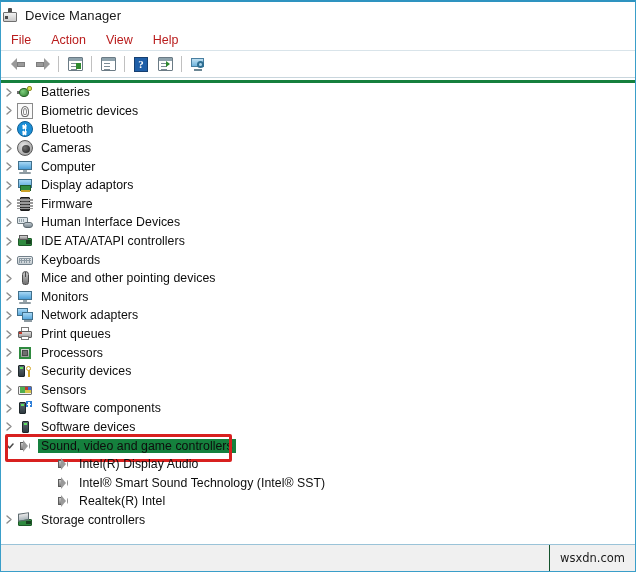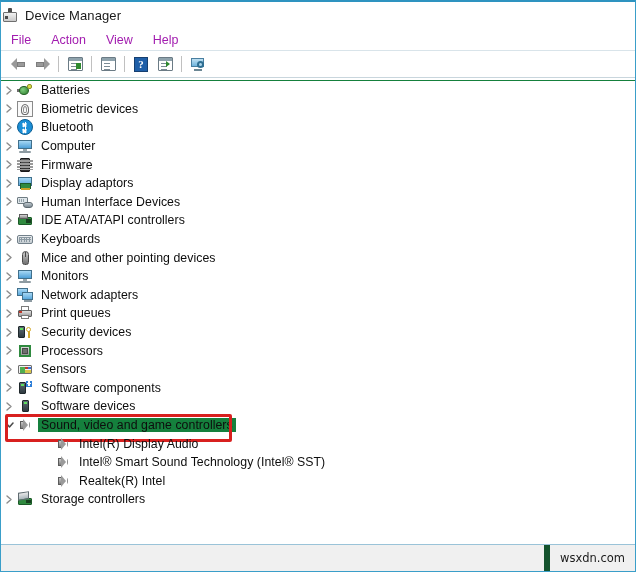--- a/index.html
+++ b/index.html
@@ -64,21 +64,21 @@
   .menubar {
     height: 22px;
     display: flex;
     align-items: center;
     padding-left: 10px;
     background: #ffffff;
     border-bottom: 1px solid #d9e4ea;
   }
   .menu-item {
     font-size: 12.5px;
-    color: #a21caf;
+    color: #b91c1c;
     padding: 2px 11px 2px 0;
     margin-right: 9px;
     cursor: default;
     white-space: nowrap;
   }
 
   
   .toolbar {
     height: 27px;
     display: flex;
@@ -201,21 +201,21 @@
   }
 
   
   .tree-pane {
     position: absolute;
     left: 0;
     top: 78px;
     right: 0;
     bottom: 27px;
     background: #ffffff;
-    border-top: 1px solid #15803d;
+    border-top: 3px solid #15803d;
     overflow: hidden;
   }
 
   .tree-row {
     position: relative;
     height: 18.6px;
     display: flex;
     align-items: center;
     white-space: nowrap;
     cursor: default;
@@ -271,21 +271,21 @@
     left: 0; right: 0; bottom: 0;
     height: 27px;
     background: #f0f0f0;
     border-top: 1px solid #9ac3d8;
     display: flex;
     align-items: stretch;
     justify-content: flex-end;
   }
   .status-left { flex: 1 1 auto; }
   .status-cell {
-    border-left: 6px solid #14532d;
+    border-left: 1px solid #14532d;
     padding: 8px 10px;
     display: flex;
     align-items: center;
     font-size: 11.5px;
     color: #1a1a1a;
     font-family: "DejaVu Sans", sans-serif;
   }
 
   
   .i-battery .b1 { position:absolute; left:2px; top:4px; width:10px; height:9px;
@@ -523,51 +523,62 @@
           <div class="d4"></div>
         </div>
         <span class="row-label">Bluetooth</span>
       </div>
       <div class="tree-row">
         <div class="chev">
           <svg width="8" height="9" viewBox="0 0 8 9">
             <path d="M2 1 L6 4.5 L2 8" fill="none" stroke="#8b8b8b" stroke-width="1.4" stroke-linecap="round" stroke-linejoin="round"></path>
           </svg>
         </div>
+        <div class="dev-icon i-camera">
+          <div class="lens"></div>
+        </div>
+        <span class="row-label">Cameras</span>
+      </div>
+      <div class="tree-row">
+        <div class="chev">
+          <svg width="8" height="9" viewBox="0 0 8 9">
+            <path d="M2 1 L6 4.5 L2 8" fill="none" stroke="#8b8b8b" stroke-width="1.4" stroke-linecap="round" stroke-linejoin="round"></path>
+          </svg>
+        </div>
         <div class="dev-icon i-monitor">
           <div class="scr"></div>
           <div class="neck"></div>
           <div class="base"></div>
         </div>
         <span class="row-label">Computer</span>
       </div>
       <div class="tree-row">
         <div class="chev">
           <svg width="8" height="9" viewBox="0 0 8 9">
             <path d="M2 1 L6 4.5 L2 8" fill="none" stroke="#8b8b8b" stroke-width="1.4" stroke-linecap="round" stroke-linejoin="round"></path>
           </svg>
         </div>
-        <div class="dev-icon i-firmware">
-          <div class="chip"></div>
-          <div class="pins"></div>
-        </div>
-        <span class="row-label">Firmware</span>
-      </div>
-      <div class="tree-row">
-        <div class="chev">
-          <svg width="8" height="9" viewBox="0 0 8 9">
-            <path d="M2 1 L6 4.5 L2 8" fill="none" stroke="#8b8b8b" stroke-width="1.4" stroke-linecap="round" stroke-linejoin="round"></path>
-          </svg>
-        </div>
         <div class="dev-icon i-display">
           <div class="scr"></div>
           <div class="card"></div>
           <div class="pin"></div>
         </div>
         <span class="row-label">Display adaptors</span>
+      </div>
+      <div class="tree-row">
+        <div class="chev">
+          <svg width="8" height="9" viewBox="0 0 8 9">
+            <path d="M2 1 L6 4.5 L2 8" fill="none" stroke="#8b8b8b" stroke-width="1.4" stroke-linecap="round" stroke-linejoin="round"></path>
+          </svg>
+        </div>
+        <div class="dev-icon i-firmware">
+          <div class="chip"></div>
+          <div class="pins"></div>
+        </div>
+        <span class="row-label">Firmware</span>
       </div>
       <div class="tree-row">
         <div class="chev">
           <svg width="8" height="9" viewBox="0 0 8 9">
             <path d="M2 1 L6 4.5 L2 8" fill="none" stroke="#8b8b8b" stroke-width="1.4" stroke-linecap="round" stroke-linejoin="round"></path>
           </svg>
         </div>
         <div class="dev-icon i-hid">
           <div class="kb"></div>
           <div class="pad"></div>
@@ -650,39 +661,39 @@
           <div class="out"></div>
         </div>
         <span class="row-label">Print queues</span>
       </div>
       <div class="tree-row">
         <div class="chev">
           <svg width="8" height="9" viewBox="0 0 8 9">
             <path d="M2 1 L6 4.5 L2 8" fill="none" stroke="#8b8b8b" stroke-width="1.4" stroke-linecap="round" stroke-linejoin="round"></path>
           </svg>
         </div>
+        <div class="dev-icon i-cpu">
+          <div class="body"></div>
+          <div class="core"></div>
+        </div>
+        <span class="row-label">Processors</span>
+      </div>
+      <div class="tree-row">
+        <div class="chev">
+          <svg width="8" height="9" viewBox="0 0 8 9">
+            <path d="M2 1 L6 4.5 L2 8" fill="none" stroke="#8b8b8b" stroke-width="1.4" stroke-linecap="round" stroke-linejoin="round"></path>
+          </svg>
+        </div>
         <div class="dev-icon i-sec">
           <div class="tower"></div>
           <div class="led"></div>
           <div class="key"></div>
           <div class="kbar"></div>
         </div>
         <span class="row-label">Security devices</span>
-      </div>
-      <div class="tree-row">
-        <div class="chev">
-          <svg width="8" height="9" viewBox="0 0 8 9">
-            <path d="M2 1 L6 4.5 L2 8" fill="none" stroke="#8b8b8b" stroke-width="1.4" stroke-linecap="round" stroke-linejoin="round"></path>
-          </svg>
-        </div>
-        <div class="dev-icon i-cpu">
-          <div class="body"></div>
-          <div class="core"></div>
-        </div>
-        <span class="row-label">Processors</span>
       </div>
       <div class="tree-row">
         <div class="chev">
           <svg width="8" height="9" viewBox="0 0 8 9">
             <path d="M2 1 L6 4.5 L2 8" fill="none" stroke="#8b8b8b" stroke-width="1.4" stroke-linecap="round" stroke-linejoin="round"></path>
           </svg>
         </div>
         <div class="dev-icon i-sensor">
           <div class="body"></div>
           <div class="g"></div>

